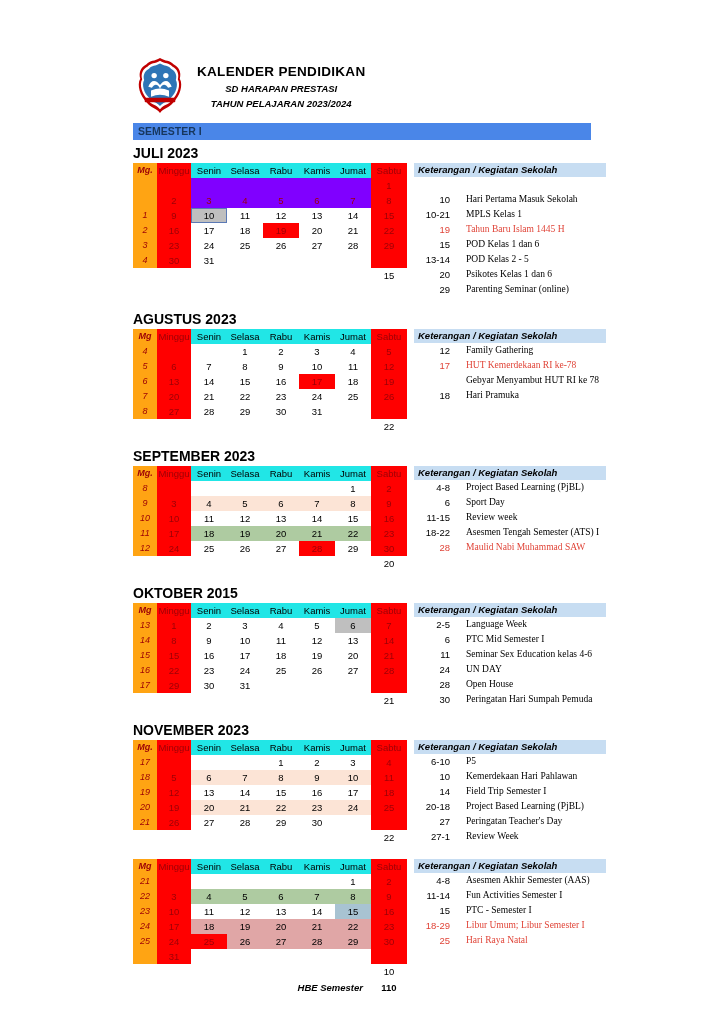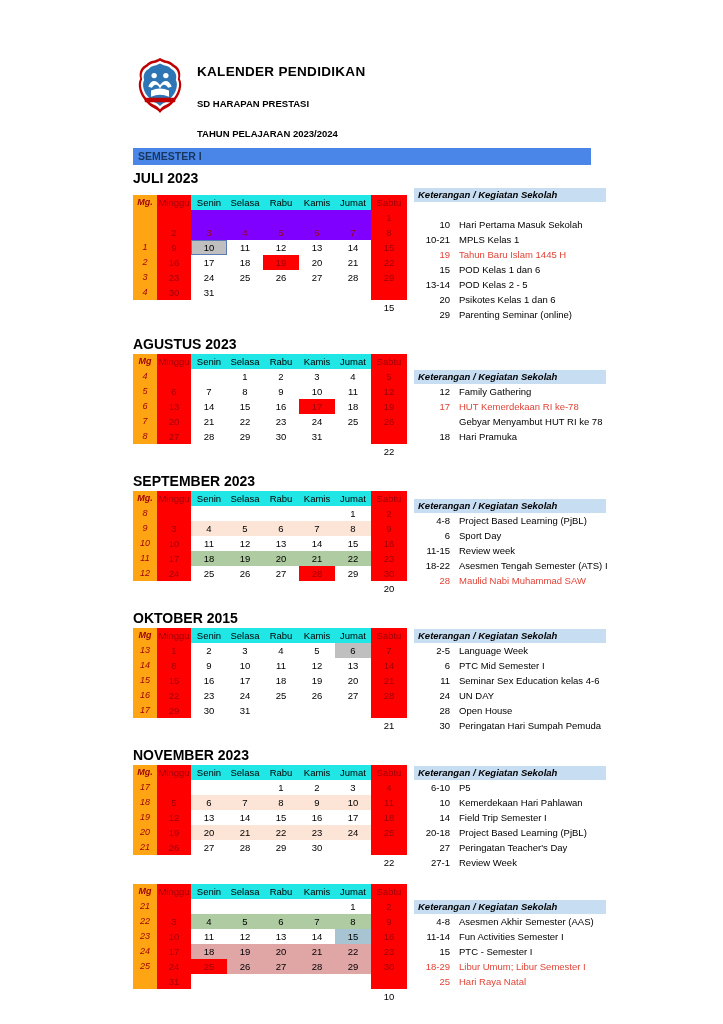--- a/index.html
+++ b/index.html
@@ -2,31 +2,31 @@
 <html style="--c-orange: #FFA413; --c-red: #FF0000; --c-darkred: #9C0006; --c-cyan: #21E6E6; --c-purple: #8000FF; --c-yellow: #FFFF00; --c-gray: #BFBFBF; --c-cream: #FCE4D6; --c-green: #AECBA1; --c-pink: #E0A6A6; --c-blue: #A8C3D2; --c-bar: #4A86E8; --c-bartext: #17375E; --c-notehdr: #C7DDF2; --c-notered: #E04438; --c-link: #0563C1;"><head>
 <meta charset="utf-8">
 <style>
   html,body { margin:0; padding:0; background:#ffffff; }
   body { width:723px; height:1024px; font-family:"Liberation Sans", sans-serif; color:#000; }
   .page { position:relative; width:723px; height:1024px; box-sizing:border-box; padding:57px 0 0 133px; overflow:hidden; }
 
   
   .brand { display:flex; gap:10px; margin-bottom:9px; }
   .logo { width:54px; height:57px; flex:0 0 auto; }
-  .brand-text { padding-top:7px; }
+  .brand-text { padding-top:7px;text-align:center; }
   .title { font-size:13.5px; font-weight:bold; letter-spacing:.3px; }
-  .sub { font-size:9.5px; font-weight:bold; margin-top:19px; }
+  .sub { font-size:9.5px; font-weight:bold; margin-top:4px;font-style:italic; }
   .sem-bar { width:458px; box-sizing:border-box; background:var(--c-bar); color:var(--c-bartext);
              font-weight:bold; font-size:10.5px; padding:2px 5px 3px 5px; margin-bottom:5px; }
 
   
   .month { margin-bottom:14px; }
   .month:last-child { margin-bottom:1px; }
   .month-title { font-size:14px; font-weight:bold; margin:0 0 2px 0; }
-  .month-body { display:flex; align-items:center; }
+  .month-body { display:flex; align-items:flex-start; }
 
   .cal-row { display:flex; height:15px; line-height:15px; }
   .c { width:36px; text-align:center; font-size:9.5px; overflow:hidden; }
   .c-sun { width:34px; }
   .c-mg { width:24px; background:var(--c-orange); color:var(--c-darkred);
           font-style:italic; font-size:9px; }
   .c-mg-empty { width:24px; background:#fff; }
   .h { font-weight:normal; }
   .c-mg.h { font-weight:bold; }
 
@@ -44,21 +44,21 @@
   .hbe-cell  { background:var(--c-yellow); color:var(--c-darkred); font-style:italic; font-weight:bold;margin-top:31px; }
   .hbe-total { color:#000; }
 
   
   .notes { margin-left:7px; width:192px; }
   .notes-hdr { background:var(--c-notehdr); font-weight:bold; font-style:italic;
                font-size:9.5px; padding:1px 4px 2px 4px; }
   .notes-list.offset { margin-top:15px; }
   .note-row { display:flex; height:15px; line-height:15px; font-size:9.5px; }
   .note-date { width:36px; text-align:right; flex:0 0 auto; }
-  .note-text { margin-left:9px; white-space:nowrap; }
+  .note-text { margin-left:16px; white-space:nowrap;font-family:Liberation Serif, serif; }
   .note-red { color:var(--c-notered); }
 
   
   .hbe-sem-row { display:flex; width:274px; height:15px; line-height:15px; font-size:9.5px; margin-top:1px; }
   .hbe-sem-label { width:238px; box-sizing:border-box; text-align:right; padding-right:8px;
                    font-weight:bold; font-style:italic; }
   .hbe-sem-total { width:36px; text-align:center; font-weight:bold; }
   .dinas { margin-top:32px; margin-left:347px; font-size:10px; font-weight:bold; }
   .dinas a { color:var(--c-link); text-decoration:underline; }
 </style>
@@ -726,19 +726,23 @@
               <div class="note-row note-red">
                 <div class="note-date">25</div>
                 <div class="note-text">Hari Raya Natal</div>
               </div>
             </div>
           </div>
         </div>
       </div>
     </div>
 
+  <div class="hbe-sem-row">
+    <div class="hbe-sem-label">HBE Semester</div>
+    <div class="hbe-sem-total">110</div>
+  </div>
 
   <div class="dinas">
     <span>Kalender dinas:</span>
     <a href="#">LINK</a>
   </div>
 
 </div>
 
 </body></html>

